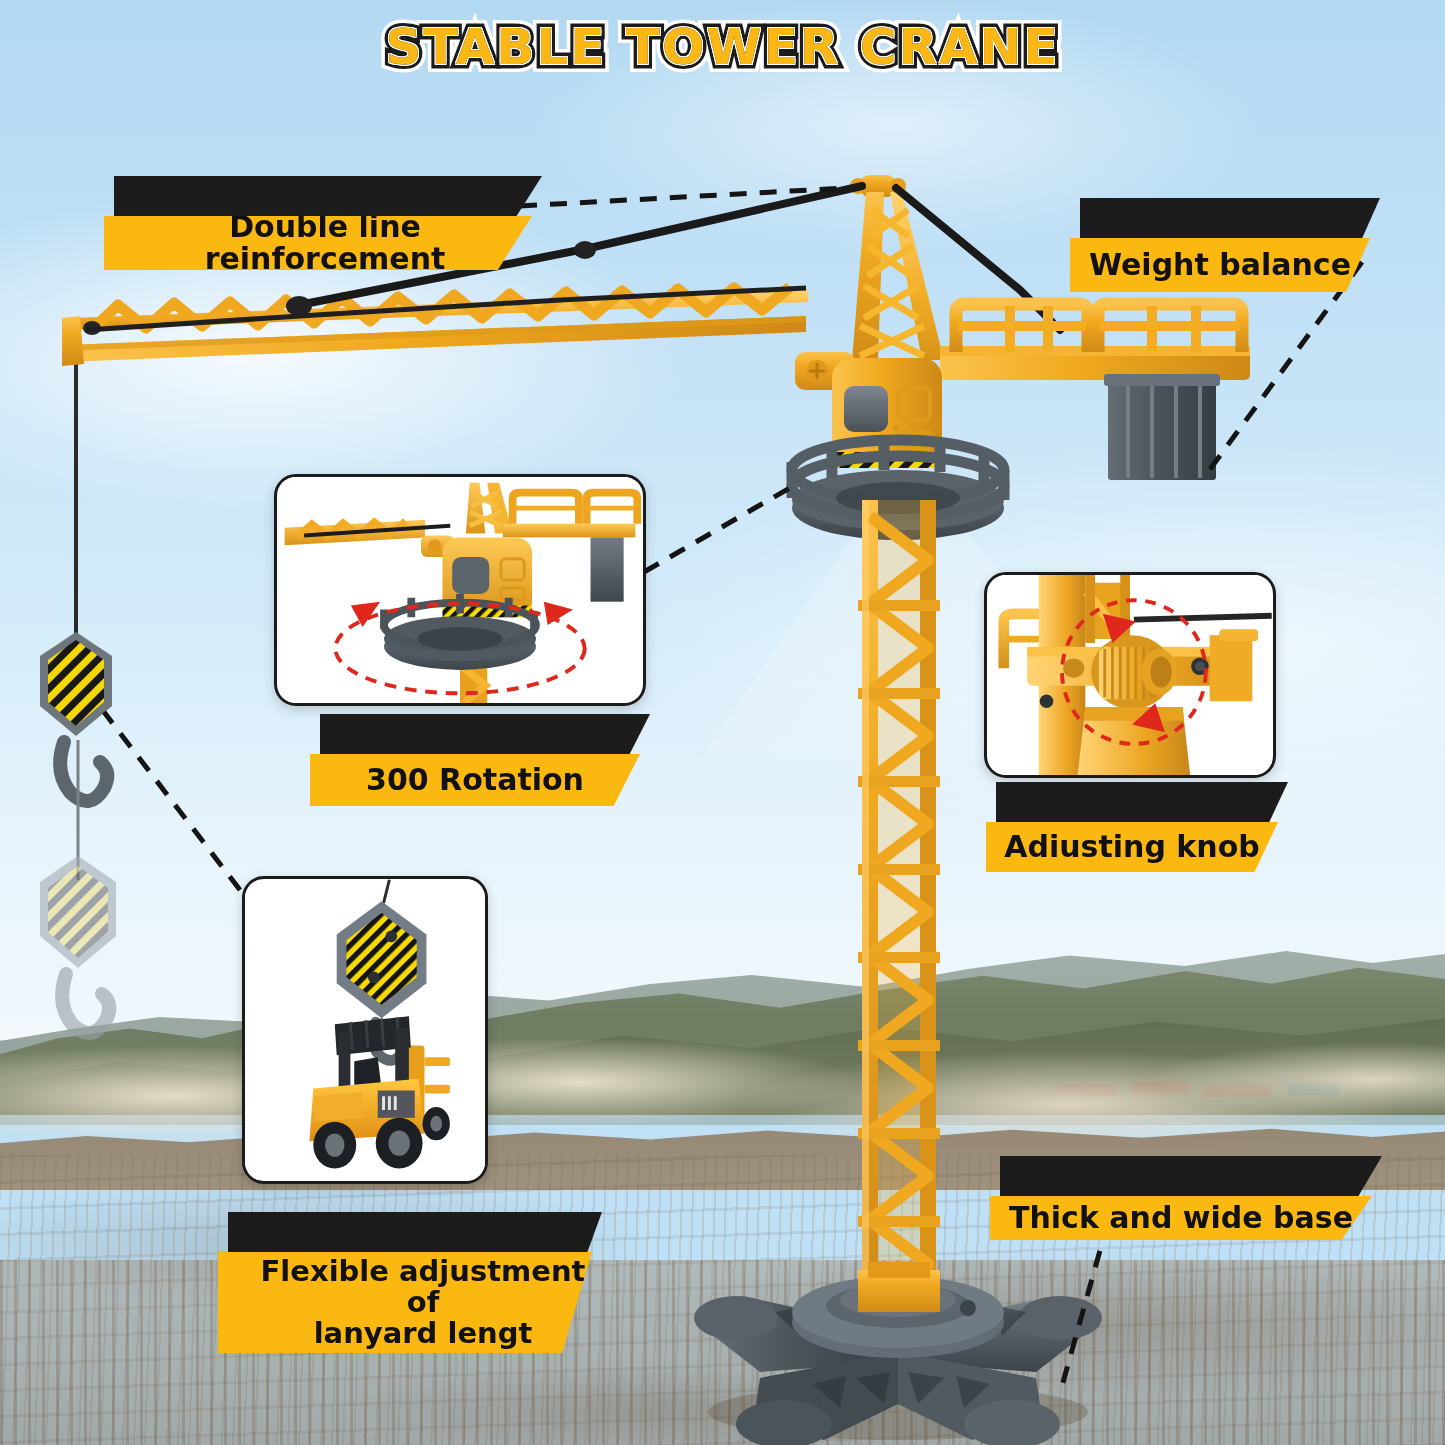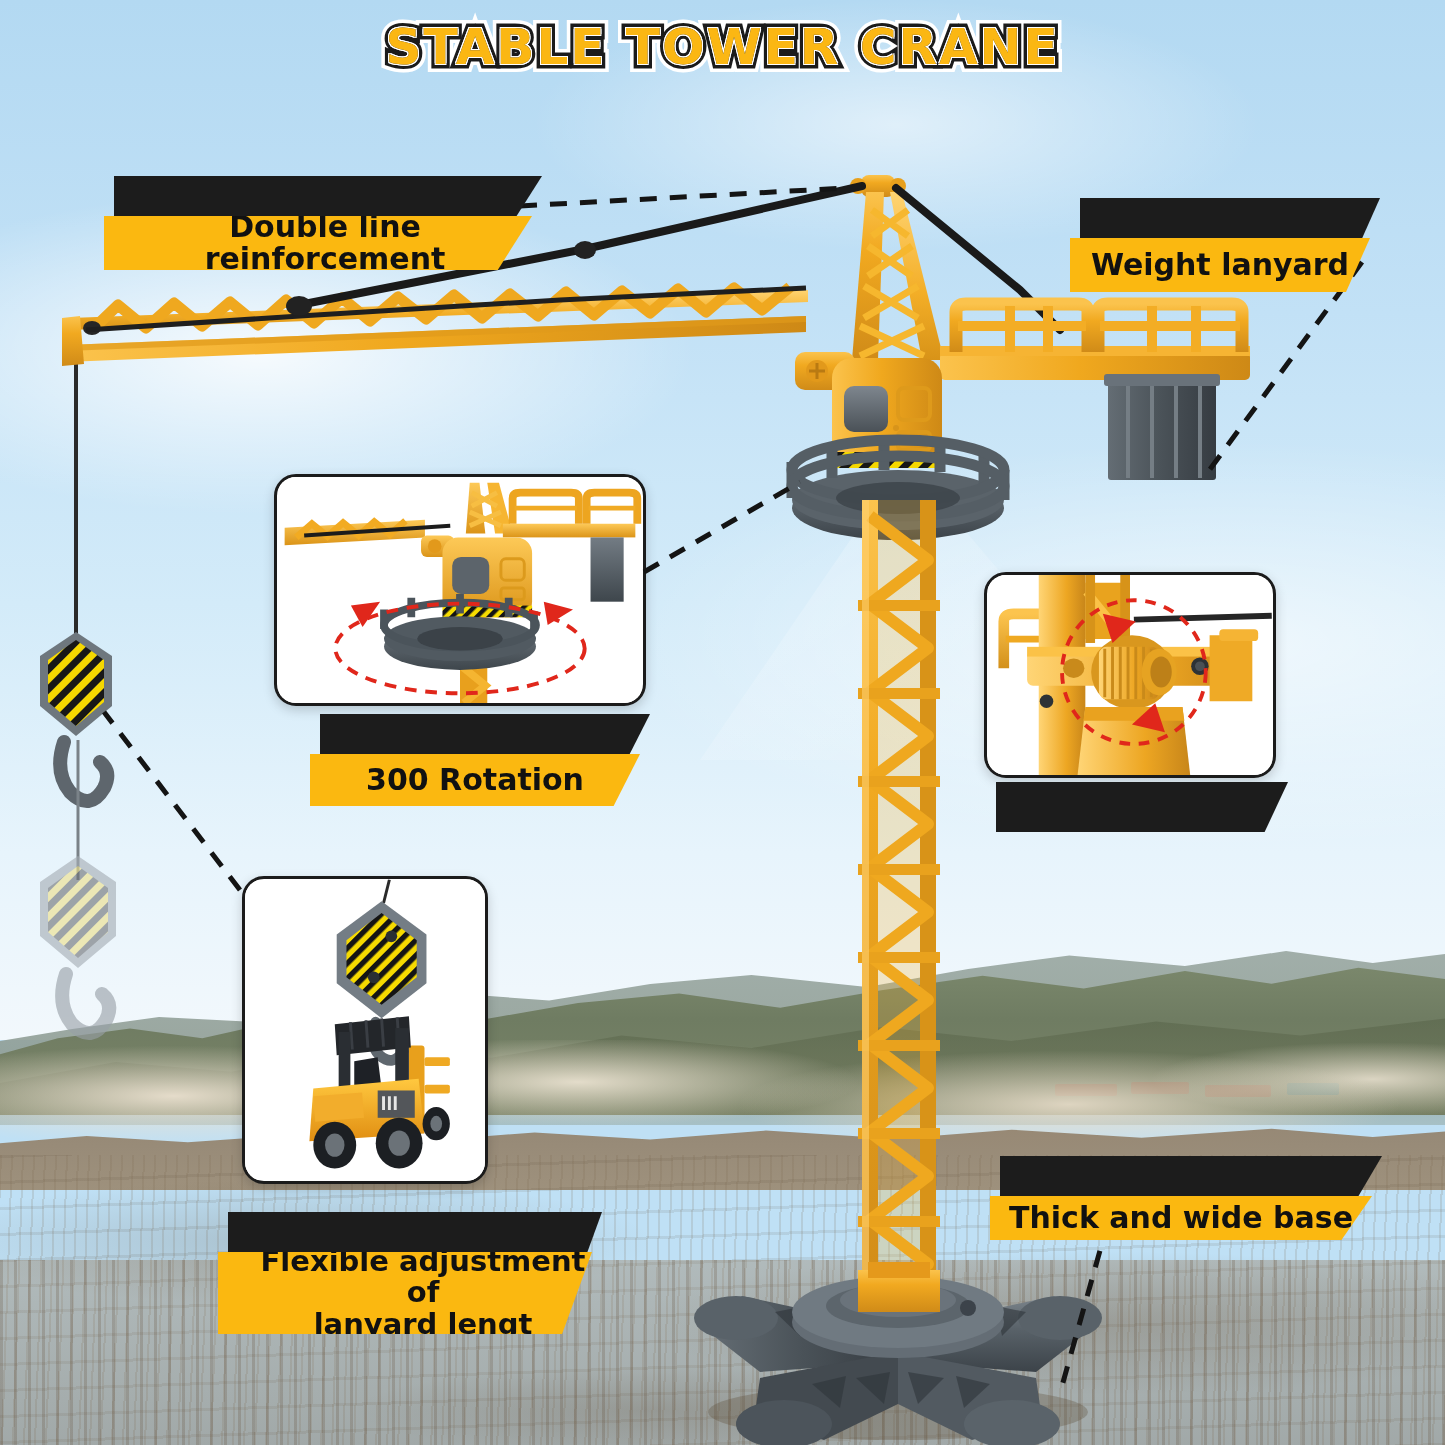--- a/index.html
+++ b/index.html
@@ -643,34 +643,37 @@
     </svg>
   </div>
 
   <div class="banner-shadow slant-r" style="left:114px; top:176px; width:428px; height:54px;"></div>
   <div class="banner slant-r" style="left:104px; top:186px; width:428px; height:54px; font-size:30px; padding-left:14px;">
     <span>Double line reinforcement</span>
   </div>
 
   <div class="banner-shadow slant-r" style="left:1080px; top:198px; width:300px; height:54px;"></div>
   <div class="banner slant-r" style="left:1070px; top:208px; width:300px; height:54px; font-size:30px;">
-    <span>Weight lanyard</span>
+    <span>Weight balance</span>
   </div>
 
   <div class="banner-shadow slant-r" style="left:320px; top:714px; width:330px; height:52px;"></div>
   <div class="banner slant-r" style="left:310px; top:724px; width:330px; height:52px; font-size:30px;">
     <span>300 Rotation</span>
   </div>
 
   <div class="banner-shadow slant-r" style="left:996px; top:782px; width:292px; height:50px;"></div>
+  <div class="banner slant-r" style="left:986px; top:792px; width:292px; height:50px; font-size:30px;">
+    <span>Adiusting knob</span>
+  </div>
 
   <div class="banner-shadow slant-r" style="left:1000px; top:1156px; width:382px; height:52px;"></div>
   <div class="banner slant-r" style="left:990px; top:1166px; width:382px; height:44px; font-size:30px;">
     <span>Thick and wide base</span>
   </div>
 
   <div class="banner-shadow slant-r" style="left:228px; top:1212px; width:374px; height:82px;"></div>
-  <div class="banner slant-r" style="left:218px; top:1222px; width:374px; height:82px; font-size:29px;padding-left:36px;">
+  <div class="banner slant-r" style="left:218px; top:1222px; width:374px; height:101px; font-size:29px;padding-left:36px;">
     <span>Flexible adjustment of
 lanyard lengt</span>
   </div>
 
 </div>
 
 </body></html>

